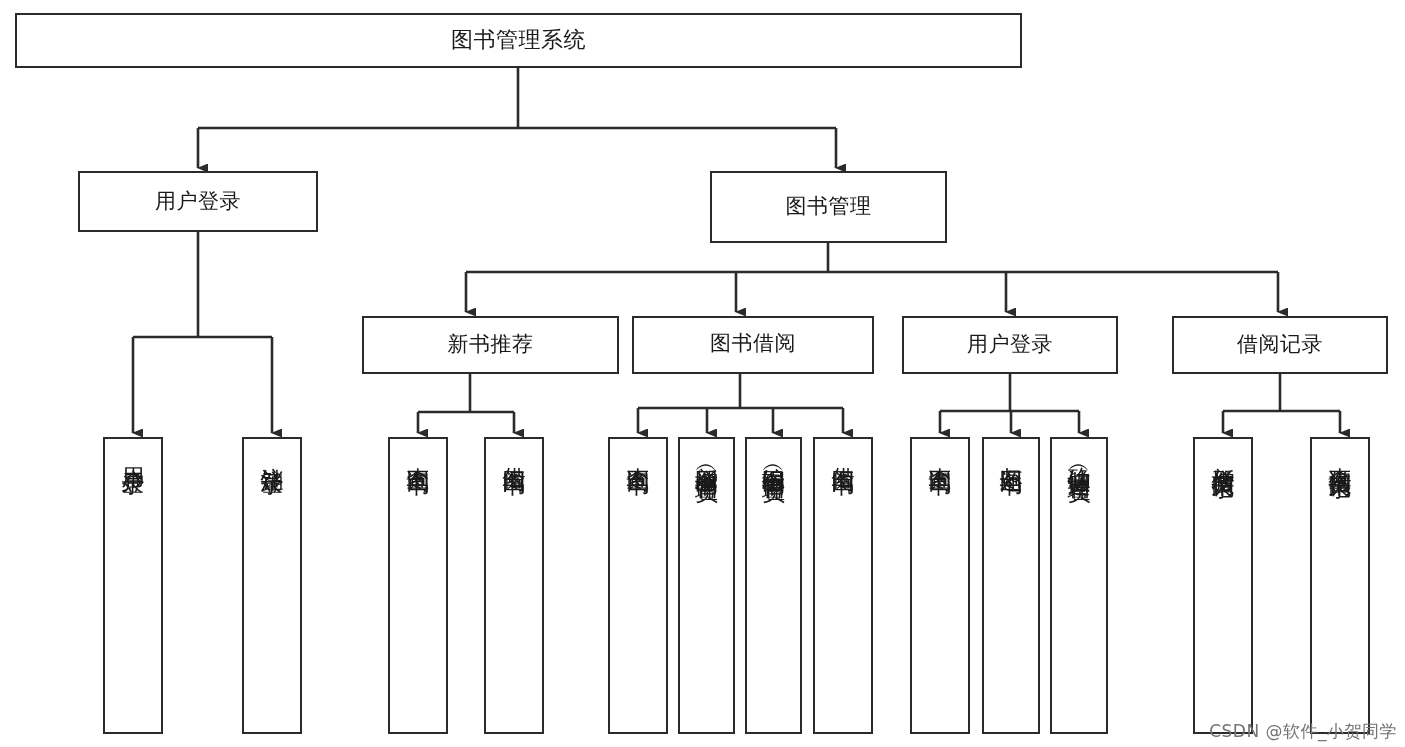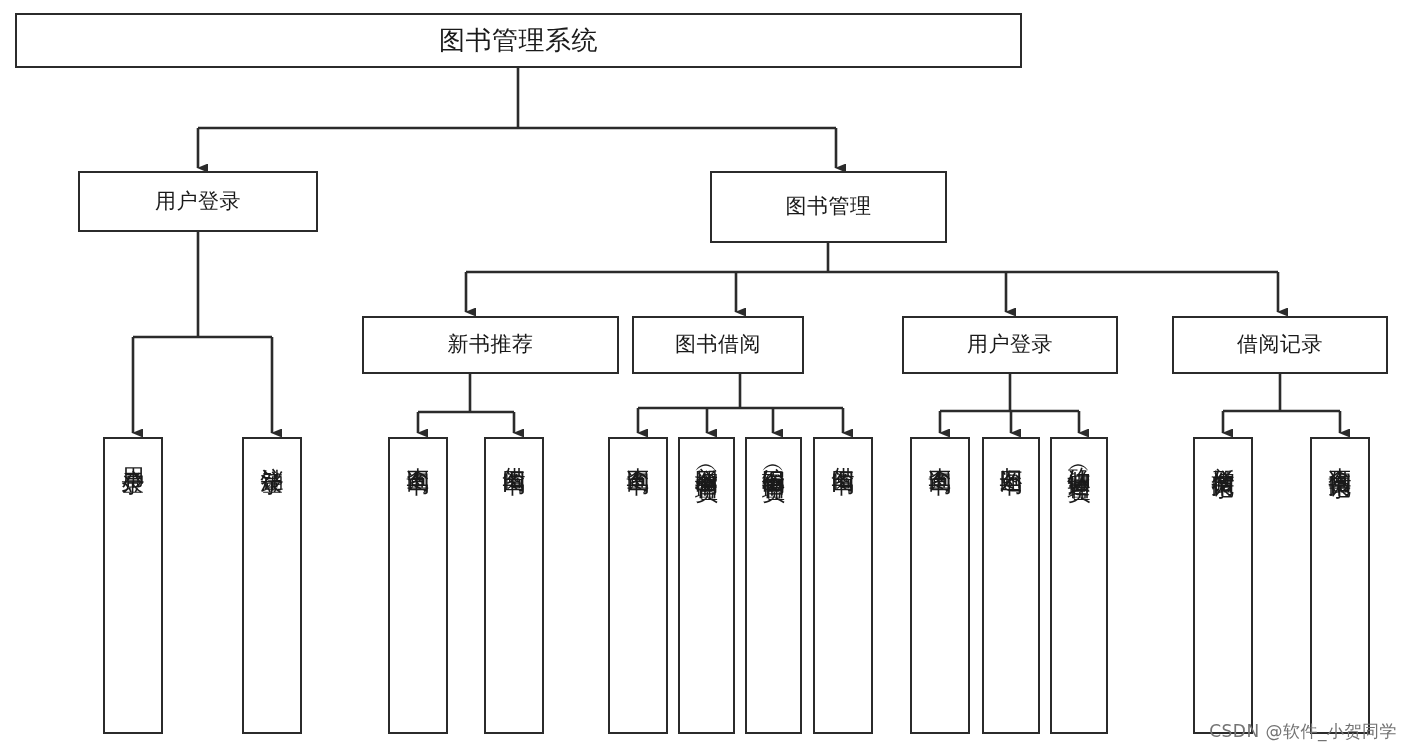--- a/index.html
+++ b/index.html
@@ -41,21 +41,21 @@
     text-align: center;
     line-height: 1.12;
   }
   
   .node.horiz .label {
     font-size: 21px;
     letter-spacing: 0.5px;
     white-space: nowrap;
   }
   .node.root .label {
-    font-size: 26px;
+    font-size: 22px;
   }
   
   .node.vert {
     align-items: flex-start;
     padding-top: 10px;
   }
   .node.vert .label {
     writing-mode: vertical-rl;
     text-orientation: upright;
     -webkit-writing-mode: vertical-rl;
@@ -138,21 +138,21 @@
   <div class="node horiz" style="left:78px; top:171px; width:240px; height:61px;">
     <span class="label">用户登录</span>
   </div>
   <div class="node horiz" style="left:710px; top:171px; width:237px; height:72px;">
     <span class="label">图书管理</span>
   </div>
 
   <div class="node horiz" style="left:362px; top:316px; width:257px; height:58px;">
     <span class="label">新书推荐</span>
   </div>
-  <div class="node horiz" style="left:632px; top:316px; width:172px; height:58px;">
+  <div class="node horiz" style="left:632px; top:316px; width:242px; height:58px;font-family:Liberation Mono, monospace;">
     <span class="label">图书借阅</span>
   </div>
   <div class="node horiz" style="left:902px; top:316px; width:216px; height:58px;">
     <span class="label">用户登录</span>
   </div>
   <div class="node horiz" style="left:1172px; top:316px; width:216px; height:58px;">
     <span class="label">借阅记录</span>
   </div>
 
   <div class="node vert" style="left:103px; top:437px; width:60px; height:297px;">

